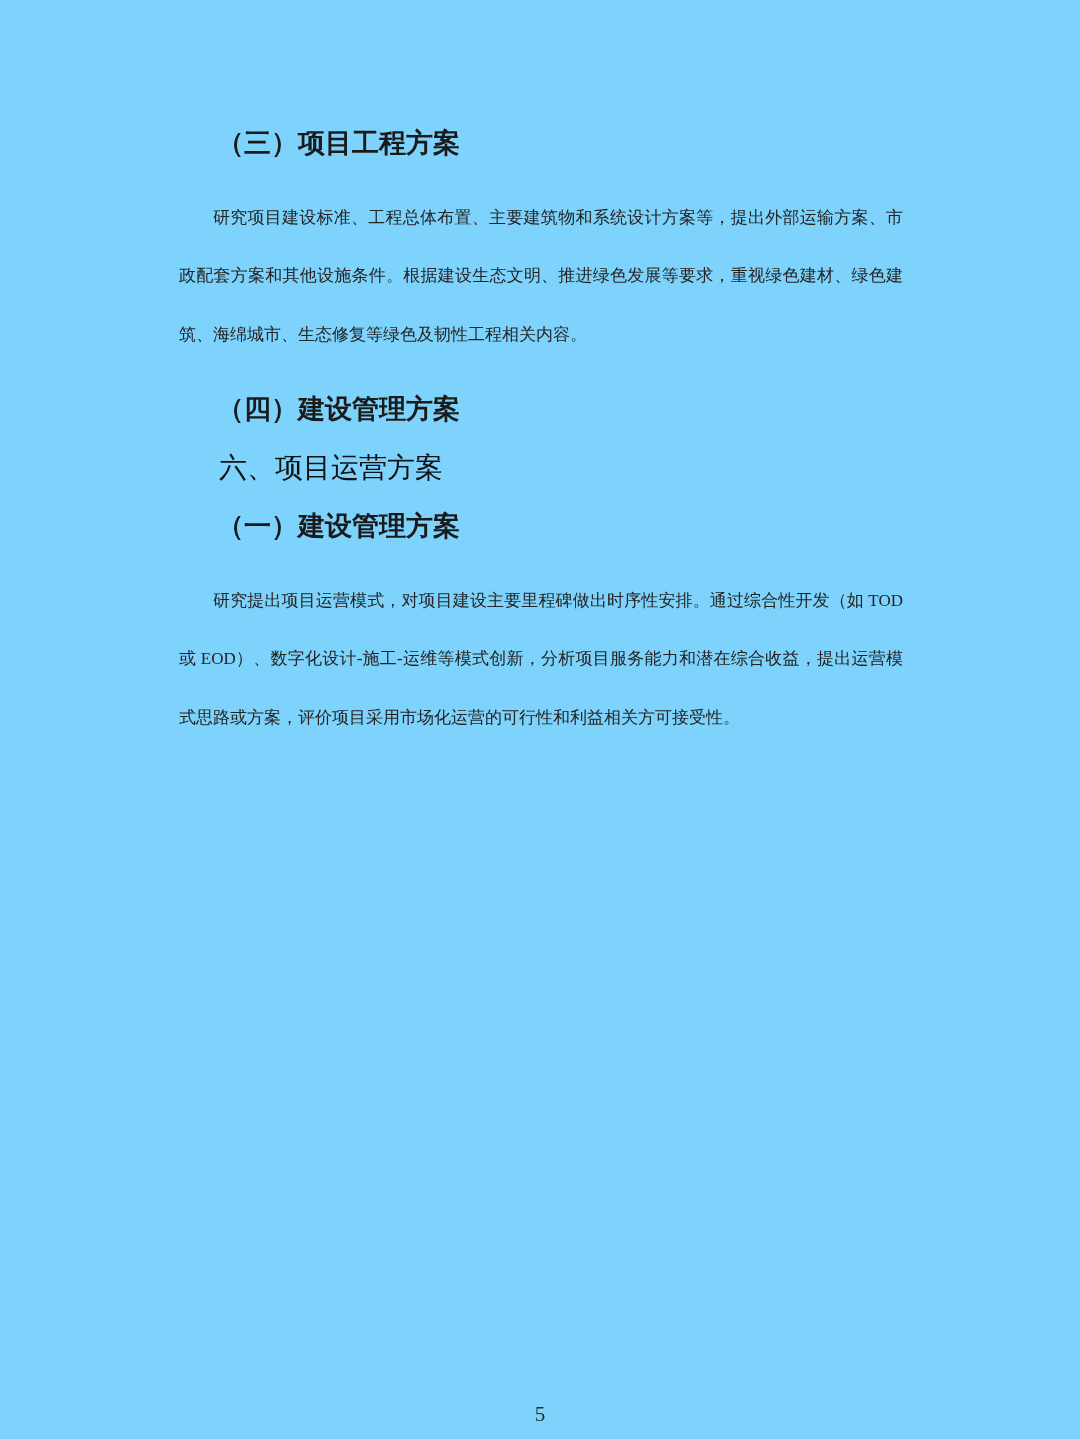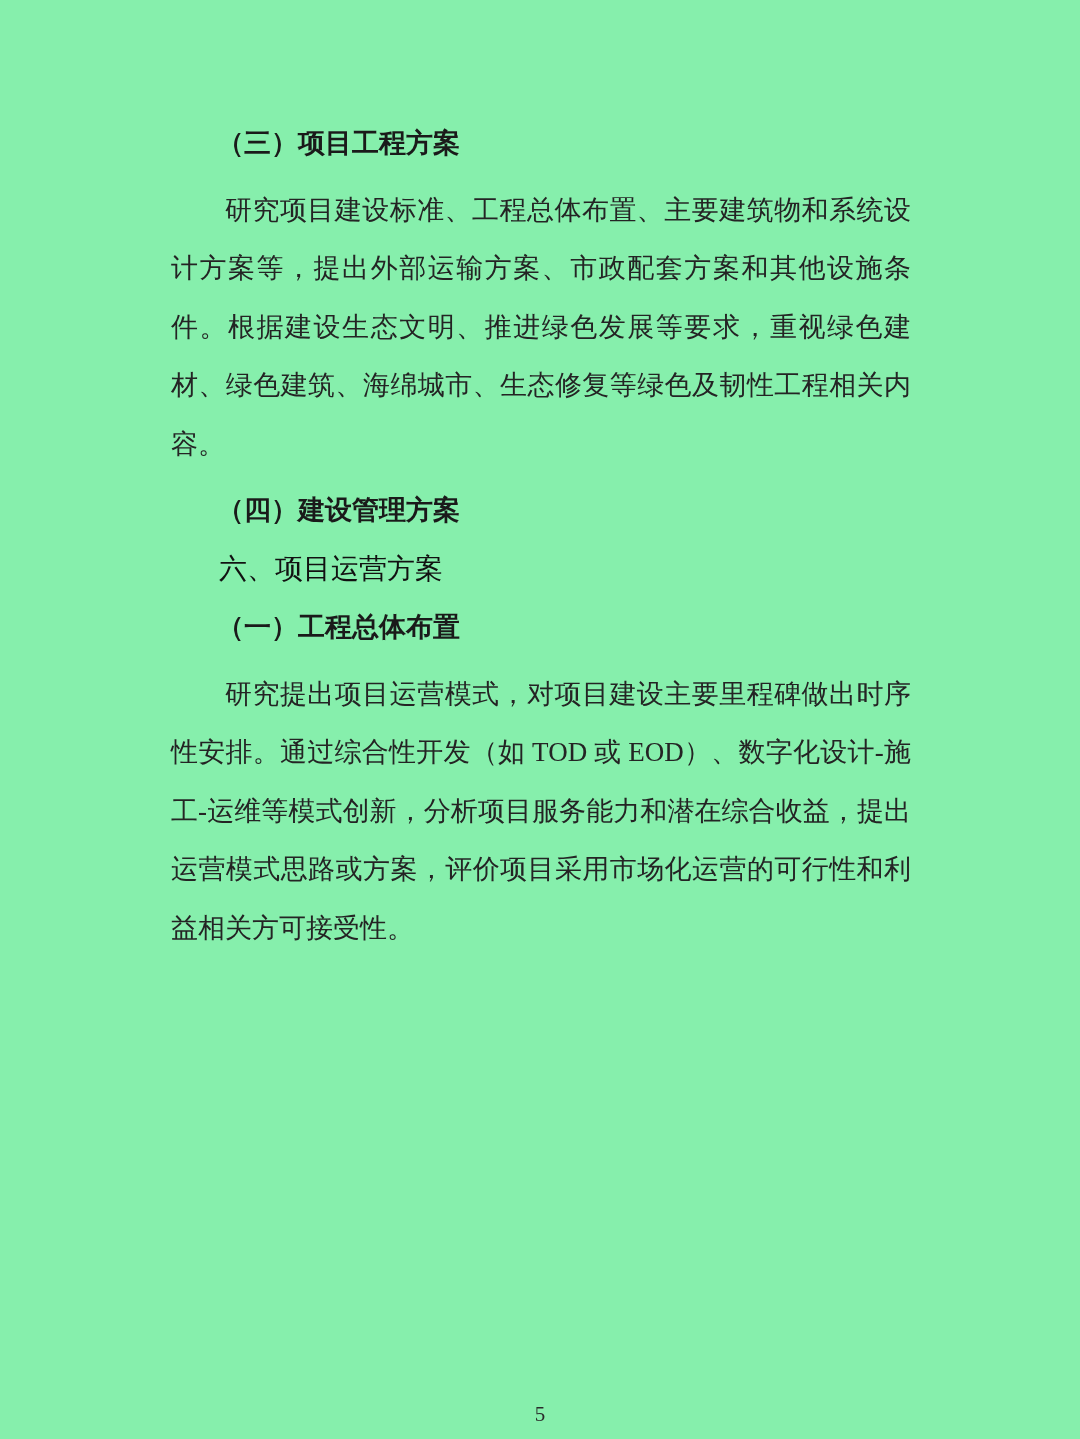--- a/index.html
+++ b/index.html
@@ -4,34 +4,34 @@
 <style>
   html, body {
     margin: 0;
     padding: 0;
     background: #ffffff;
   }
   .page {
     position: relative;
     width: 1080px;
     height: 1439px;
-    background: #86efac;
+    background: #7dd3fc;
     overflow: hidden;
     font-family: "Liberation Serif", "DejaVu Serif", serif;
     color: #1f1f1f;
   }
   .content {
     position: absolute;
     left: 163px;
     top: 114px;
     width: 756px;
   }
   .para {
-    margin: 8px;
-    font-size: 27px;
+    margin: 16px;
+    font-size: 17px;
     line-height: 58.5px;
     text-align: justify;
     text-align-last: left;
     text-justify: inter-ideograph;
     text-indent: 2em;
     letter-spacing: 0;
     color: #242424;
   }
   .subheading {
     margin: 0;
@@ -69,19 +69,19 @@
 </style>
 </head>
 <body>
 
 <div class="page">
   <main class="content">
     <h3 class="subheading">（三）项目工程方案</h3>
     <p class="para">研究项目建设标准、工程总体布置、主要建筑物和系统设计方案等，提出外部运输方案、市政配套方案和其他设施条件。根据建设生态文明、推进绿色发展等要求，重视绿色建材、绿色建筑、海绵城市、生态修复等绿色及韧性工程相关内容。</p>
     <h3 class="subheading">（四）建设管理方案</h3>
     <h2 class="chapter-heading">六、项目运营方案</h2>
-    <h3 class="subheading">（一）工程总体布置</h3>
+    <h3 class="subheading">（一）建设管理方案</h3>
     <p class="para">研究提出项目运营模式，对项目建设主要里程碑做出时序性安排。通过综合性开发（如 TOD 或 EOD）、数字化设计-施工-运维等模式创新，分析项目服务能力和潜在综合收益，提出运营模式思路或方案，评价项目采用市场化运营的可行性和利益相关方可接受性。</p>
   </main>
   <footer class="page-footer">
     <span class="page-number">5</span>
   </footer>
 </div>
 
 </body></html>

